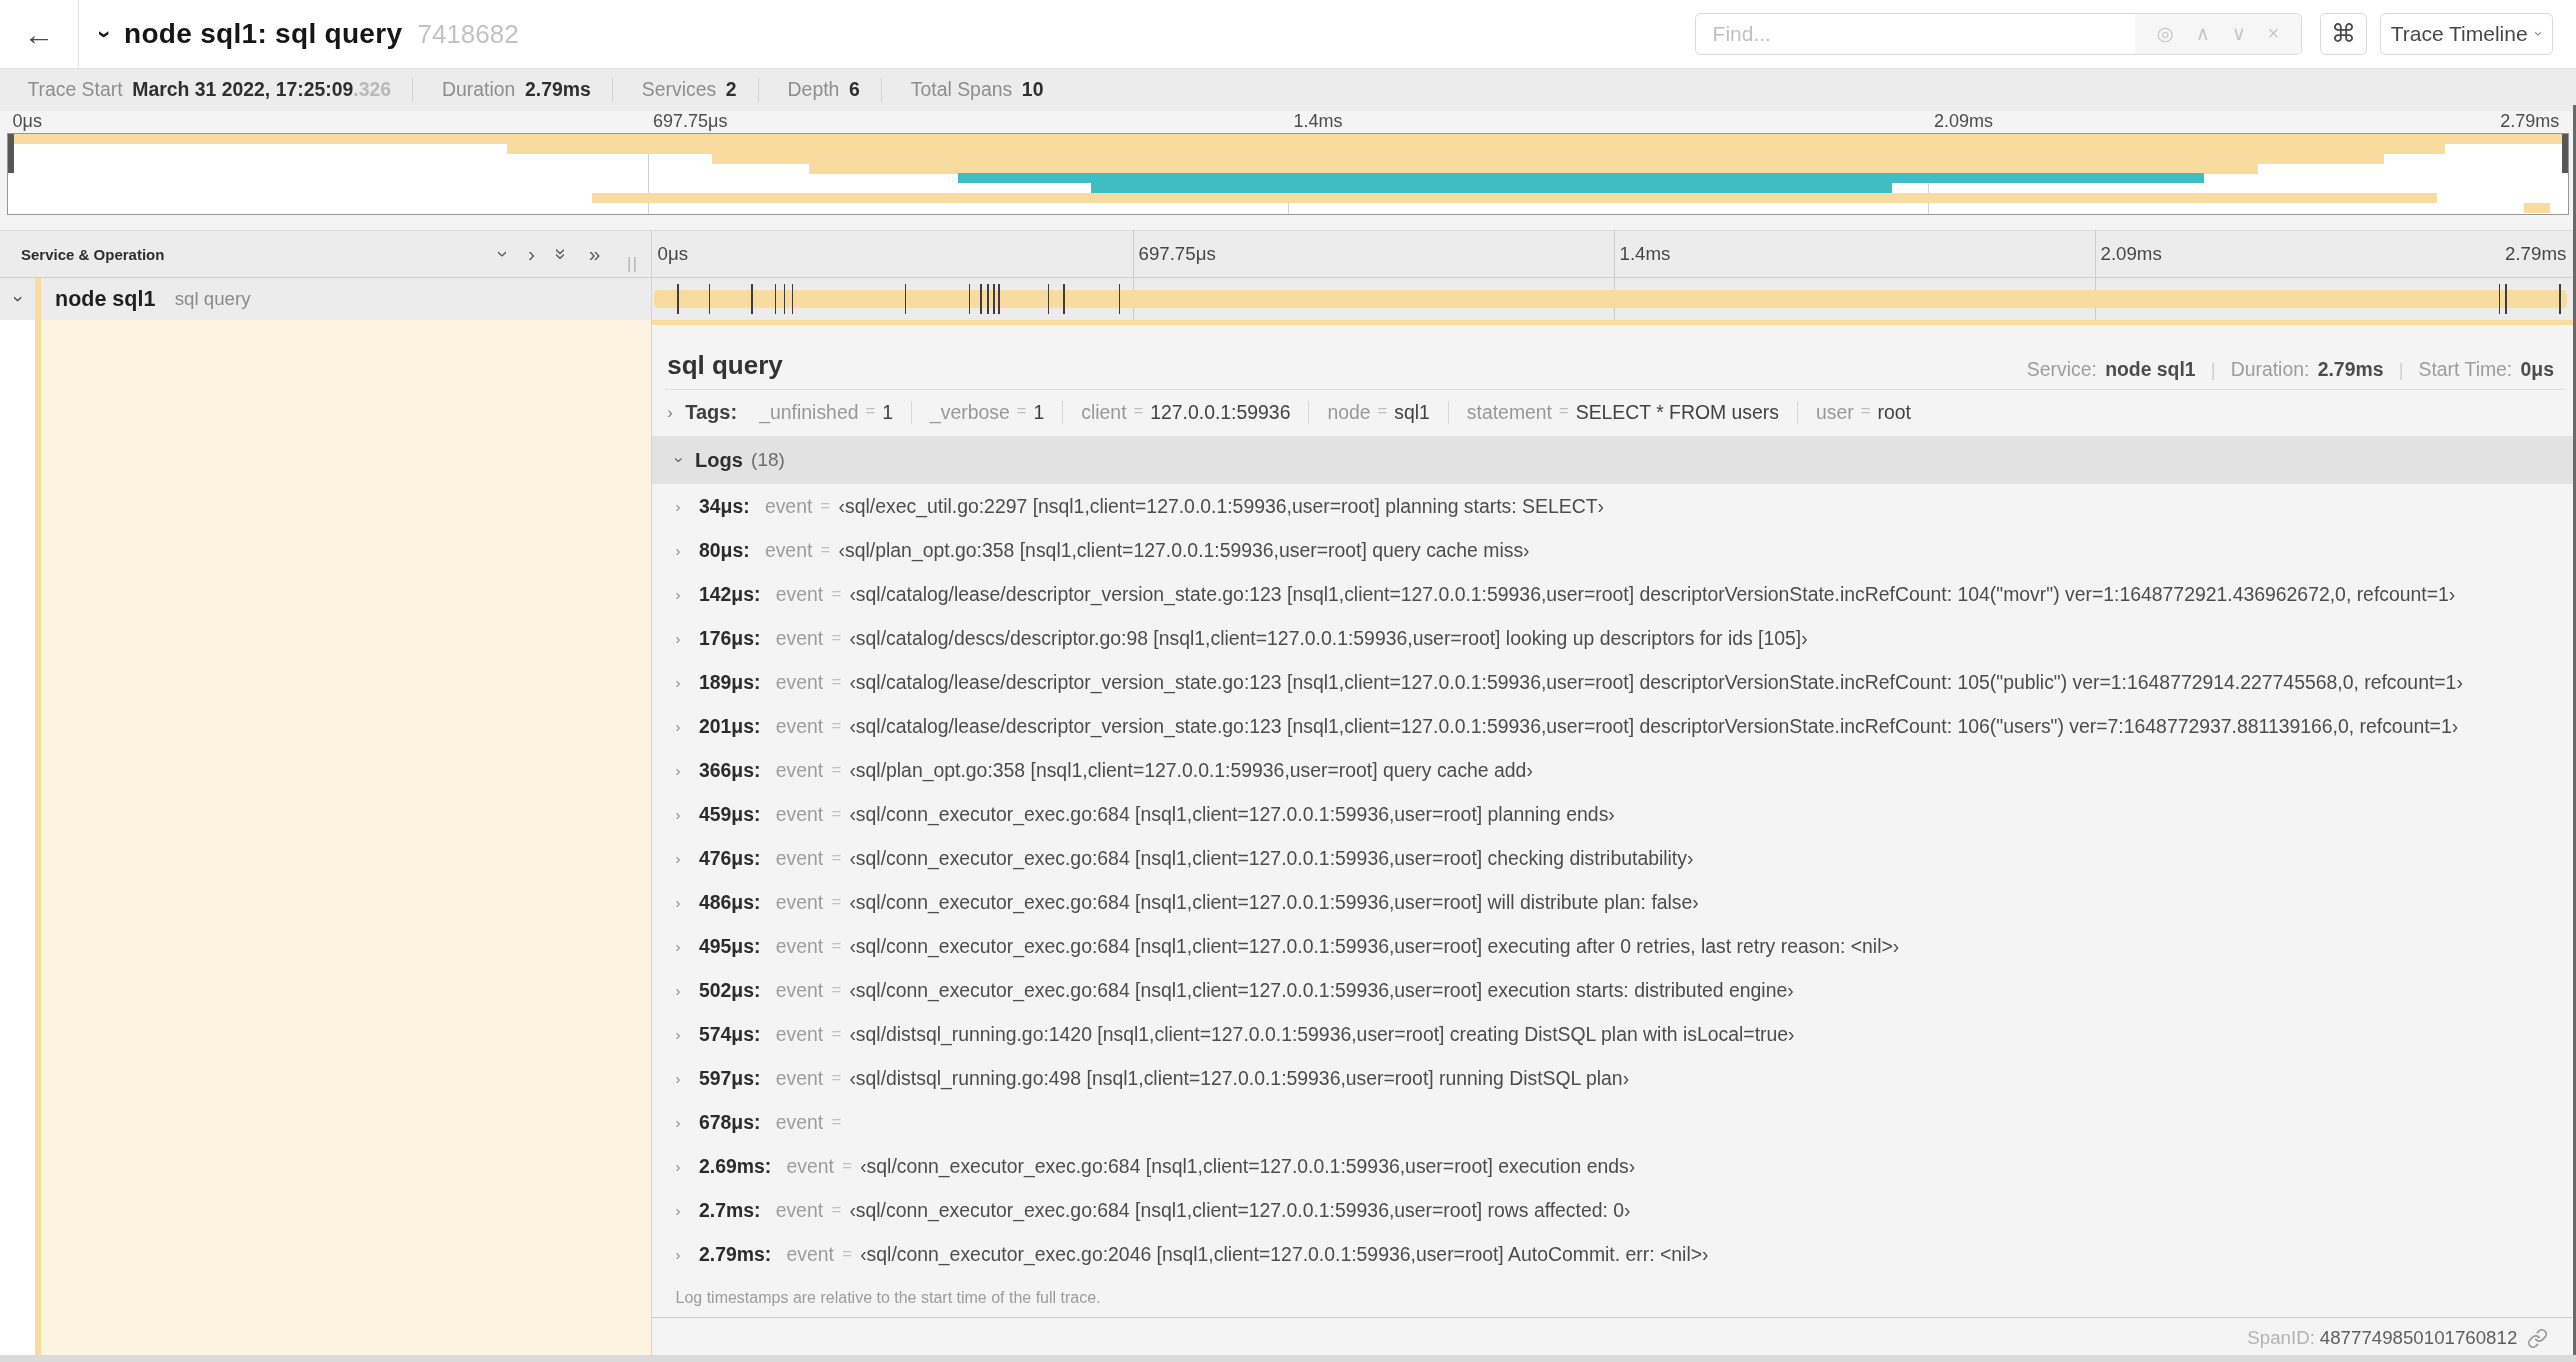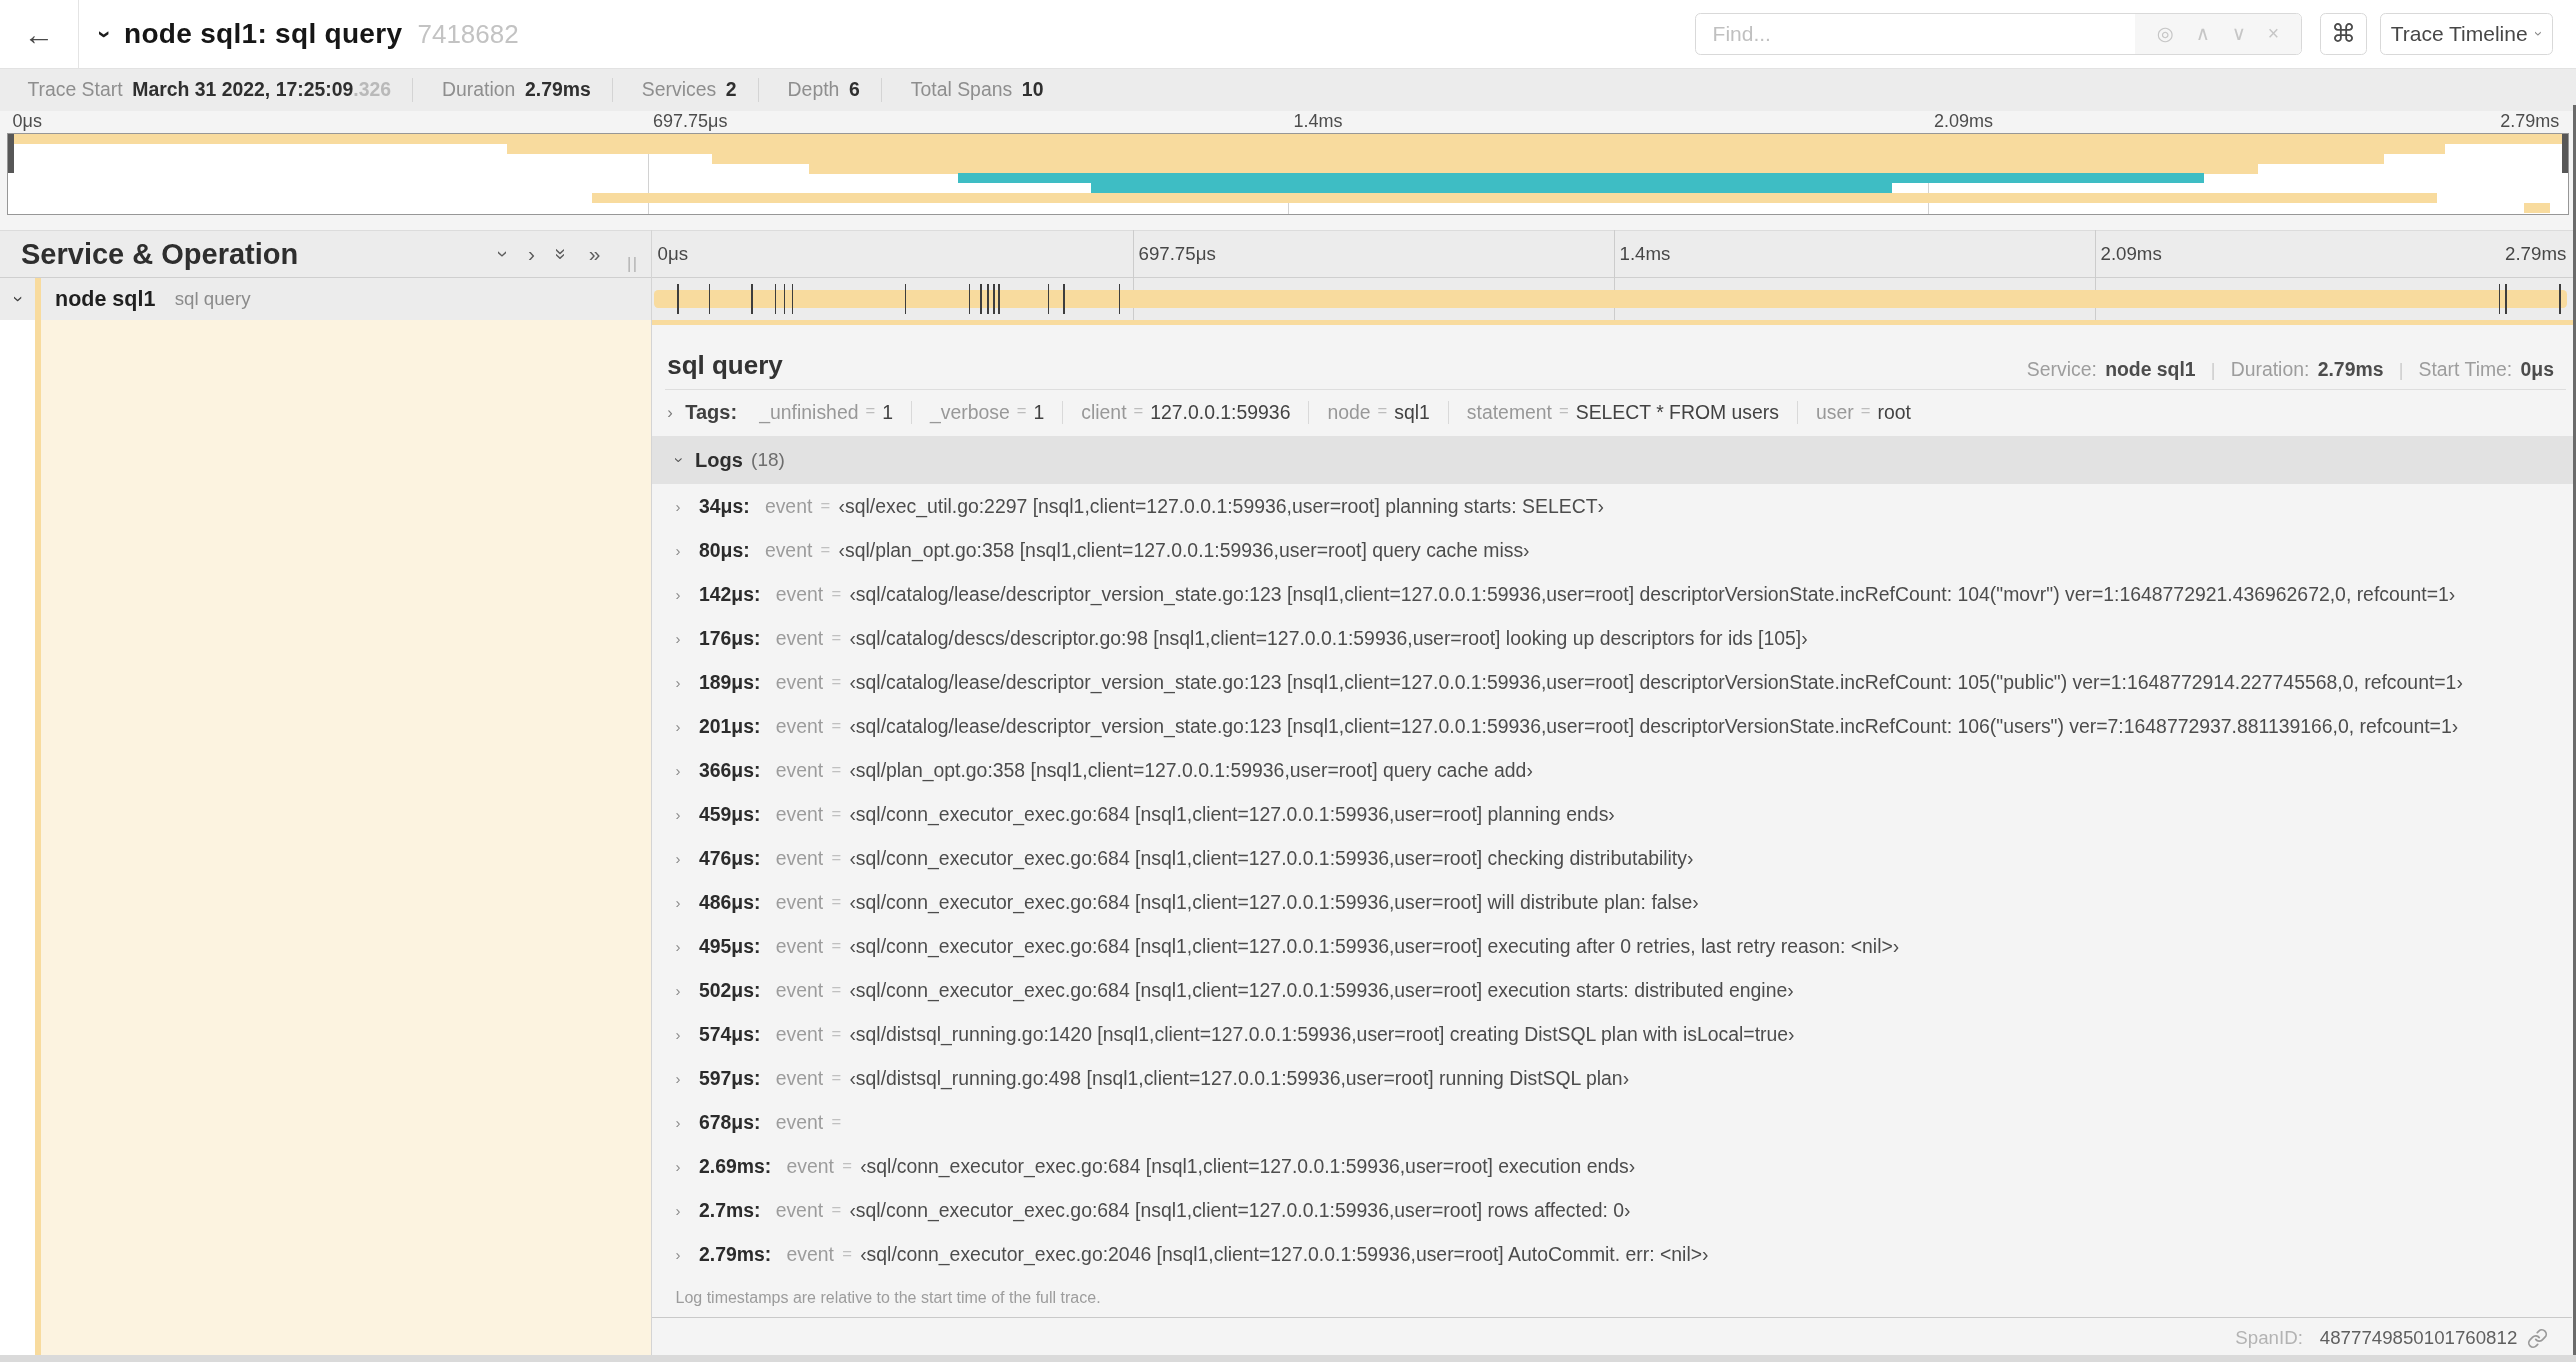--- a/index.html
+++ b/index.html
@@ -47,21 +47,21 @@
                border:1.4px solid #979797;box-sizing:border-box;cursor:crosshair;}
   .mini-grid{position:absolute;top:0;bottom:0;width:0.7px;background:#d2d2d2;}
   .mini-bar{position:absolute;}
   .scrub-handle{position:absolute;top:0;width:6.2px;height:39px;background:#575757;z-index:3;cursor:ew-resize;}
   .scrub-handle.left{left:0;}
   .scrub-handle.right{right:0;}
 
   
   .tl-header{position:absolute;top:230px;left:0;width:100%;height:48px;background:#ececec;
              border-top:0.7px solid #dcdcdc;border-bottom:0.7px solid #cfcfcf;box-sizing:border-box;}
-  .svc-op-title{position:absolute;left:21px;top:50%;transform:translateY(-50%);font-size:29px;font-weight:700;color:#2e2e2e;}
+  .svc-op-title{position:absolute;left:21px;top:50%;transform:translateY(-50%);font-size:15px;font-weight:700;color:#2e2e2e;}
   .tree-controls{position:absolute;left:500px;top:50%;transform:translateY(-50%);display:flex;gap:21px;color:#5c5c5c;font-size:21px;}
   .tree-controls span{cursor:pointer;}
   .col-resizer{position:absolute;left:627px;bottom:2.8px;color:#b0b0b0;font-size:16.6px;cursor:col-resize;letter-spacing:1.4px;}
   .ruler{position:absolute;left:652px;top:0;right:0;height:100%;}
   .ruler .scale-label{top:50%;transform:translateY(-50%);color:#474747;font-size:18.7px;}
   .grid-overlay{position:absolute;left:652px;top:230px;width:1924px;height:90px;pointer-events:none;z-index:1;}
   .grid-overlay .gridline{position:absolute;top:0;bottom:0;width:0.7px;background:#cccccc;}
 
   
   .span-row{position:absolute;top:278px;left:0;width:100%;height:42px;background:#ececec;cursor:pointer;}
@@ -106,21 +106,21 @@
   .logs-count{color:#6e6e6e;font-size:19px;margin-left:8.3px;}
   .logs-list{position:absolute;left:23.5px;right:7px;top:159px;}
   .log-row{height:44px;display:flex;align-items:center;font-size:19.4px;white-space:nowrap;cursor:pointer;}
   .log-chevron{color:#8a8a8a;font-size:15.2px;width:23.5px;flex:none;}
   .log-time{font-weight:700;color:#2b2b2b;margin-right:15.2px;}
   .log-key{color:#9c9c9c;}
   .log-eq{color:#c0c0c0;font-size:16.6px;margin:0 8.3px;}
   .log-msg{color:#4c4c4c;}
   .logs-note{position:absolute;left:23.5px;top:964px;font-size:16px;color:#9c9c9c;}
   .spanid-row{position:absolute;right:28px;top:996px;height:34px;display:flex;align-items:center;font-size:18.7px;}
-  .spanid-label{color:#b3b3b3;margin-right:17px;}
+  .spanid-label{color:#b3b3b3;margin-right:5px;}
   .spanid-value{color:#5f5f5f;}
   .link-icon{margin-left:9.7px;display:flex;align-items:center;cursor:pointer;}
 
   .bottom-strip{position:absolute;left:0;bottom:0;width:100%;height:7.6px;background:#dadada;}
   .right-edge{position:absolute;right:0;top:105px;width:2.8px;height:1250px;background:#6a6a6a;}
 </style>
 </head>
 <body>
 
 <div class="page">

